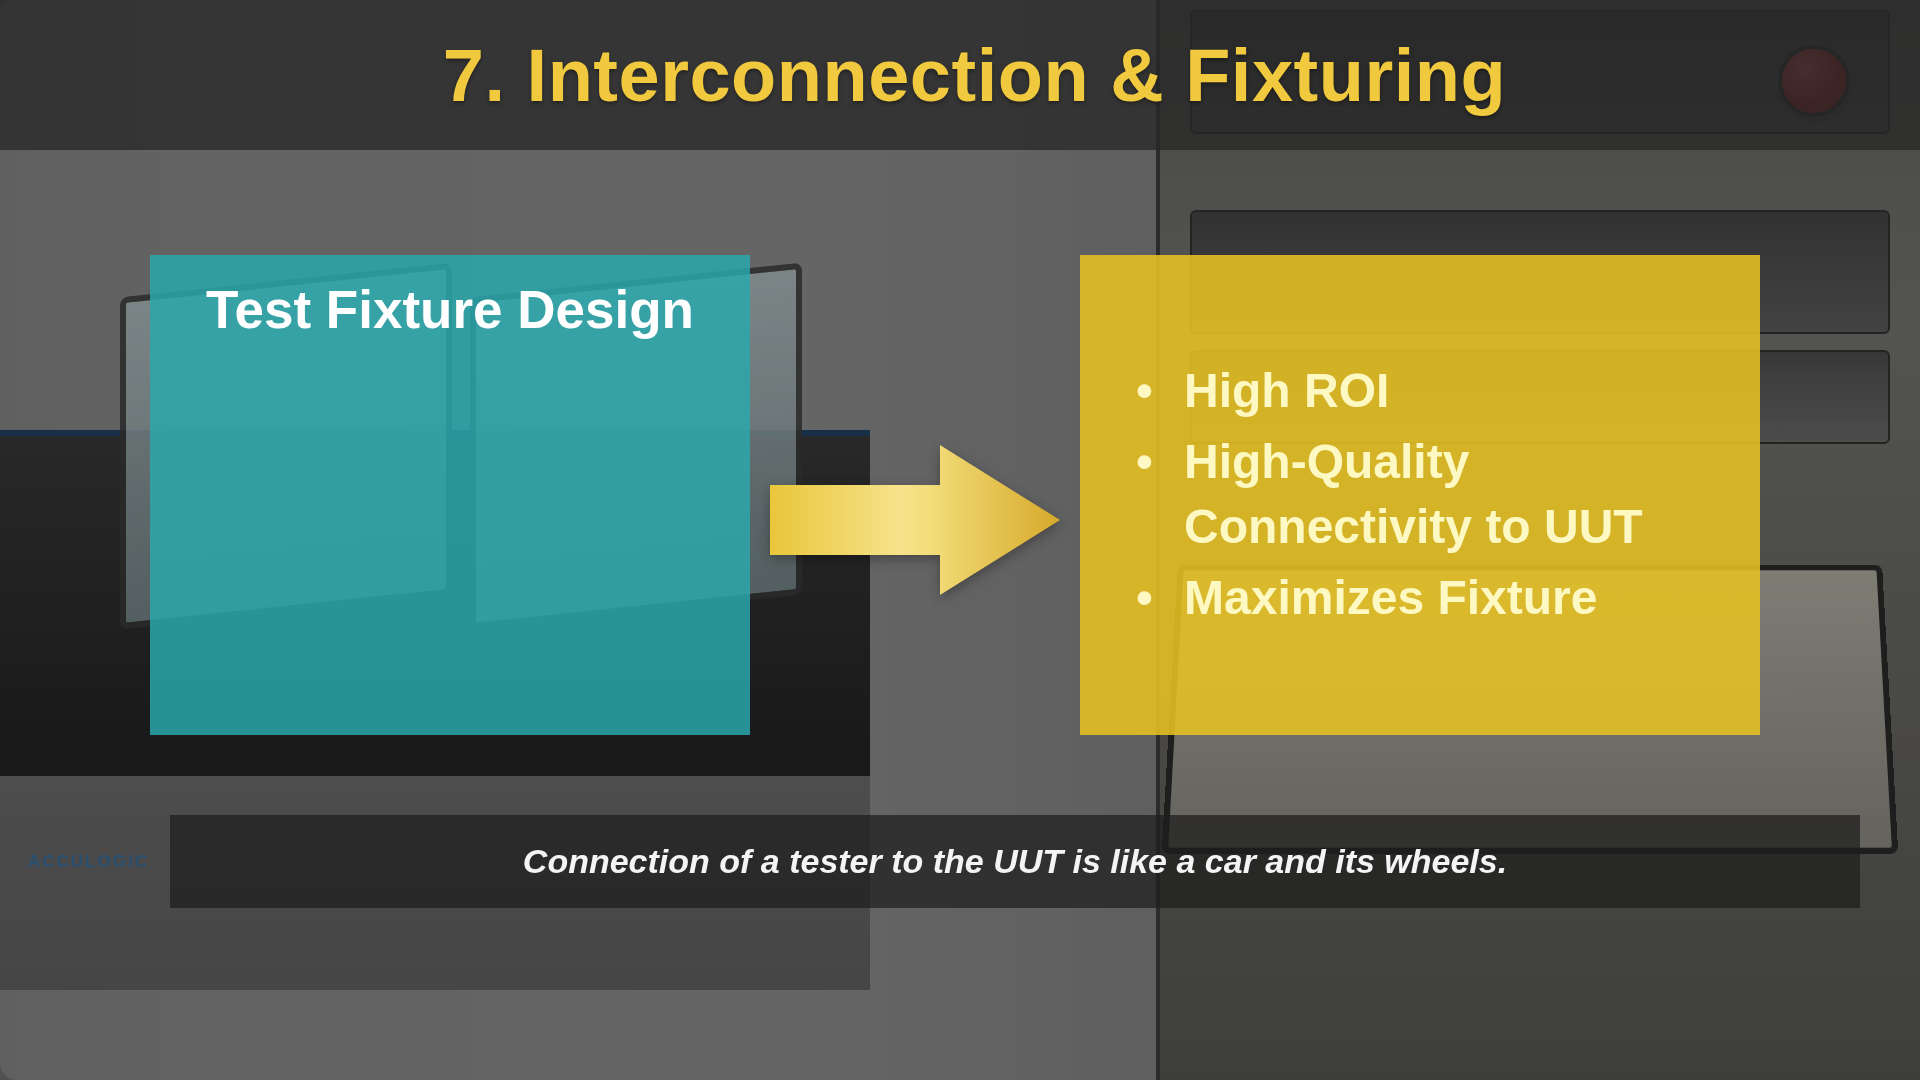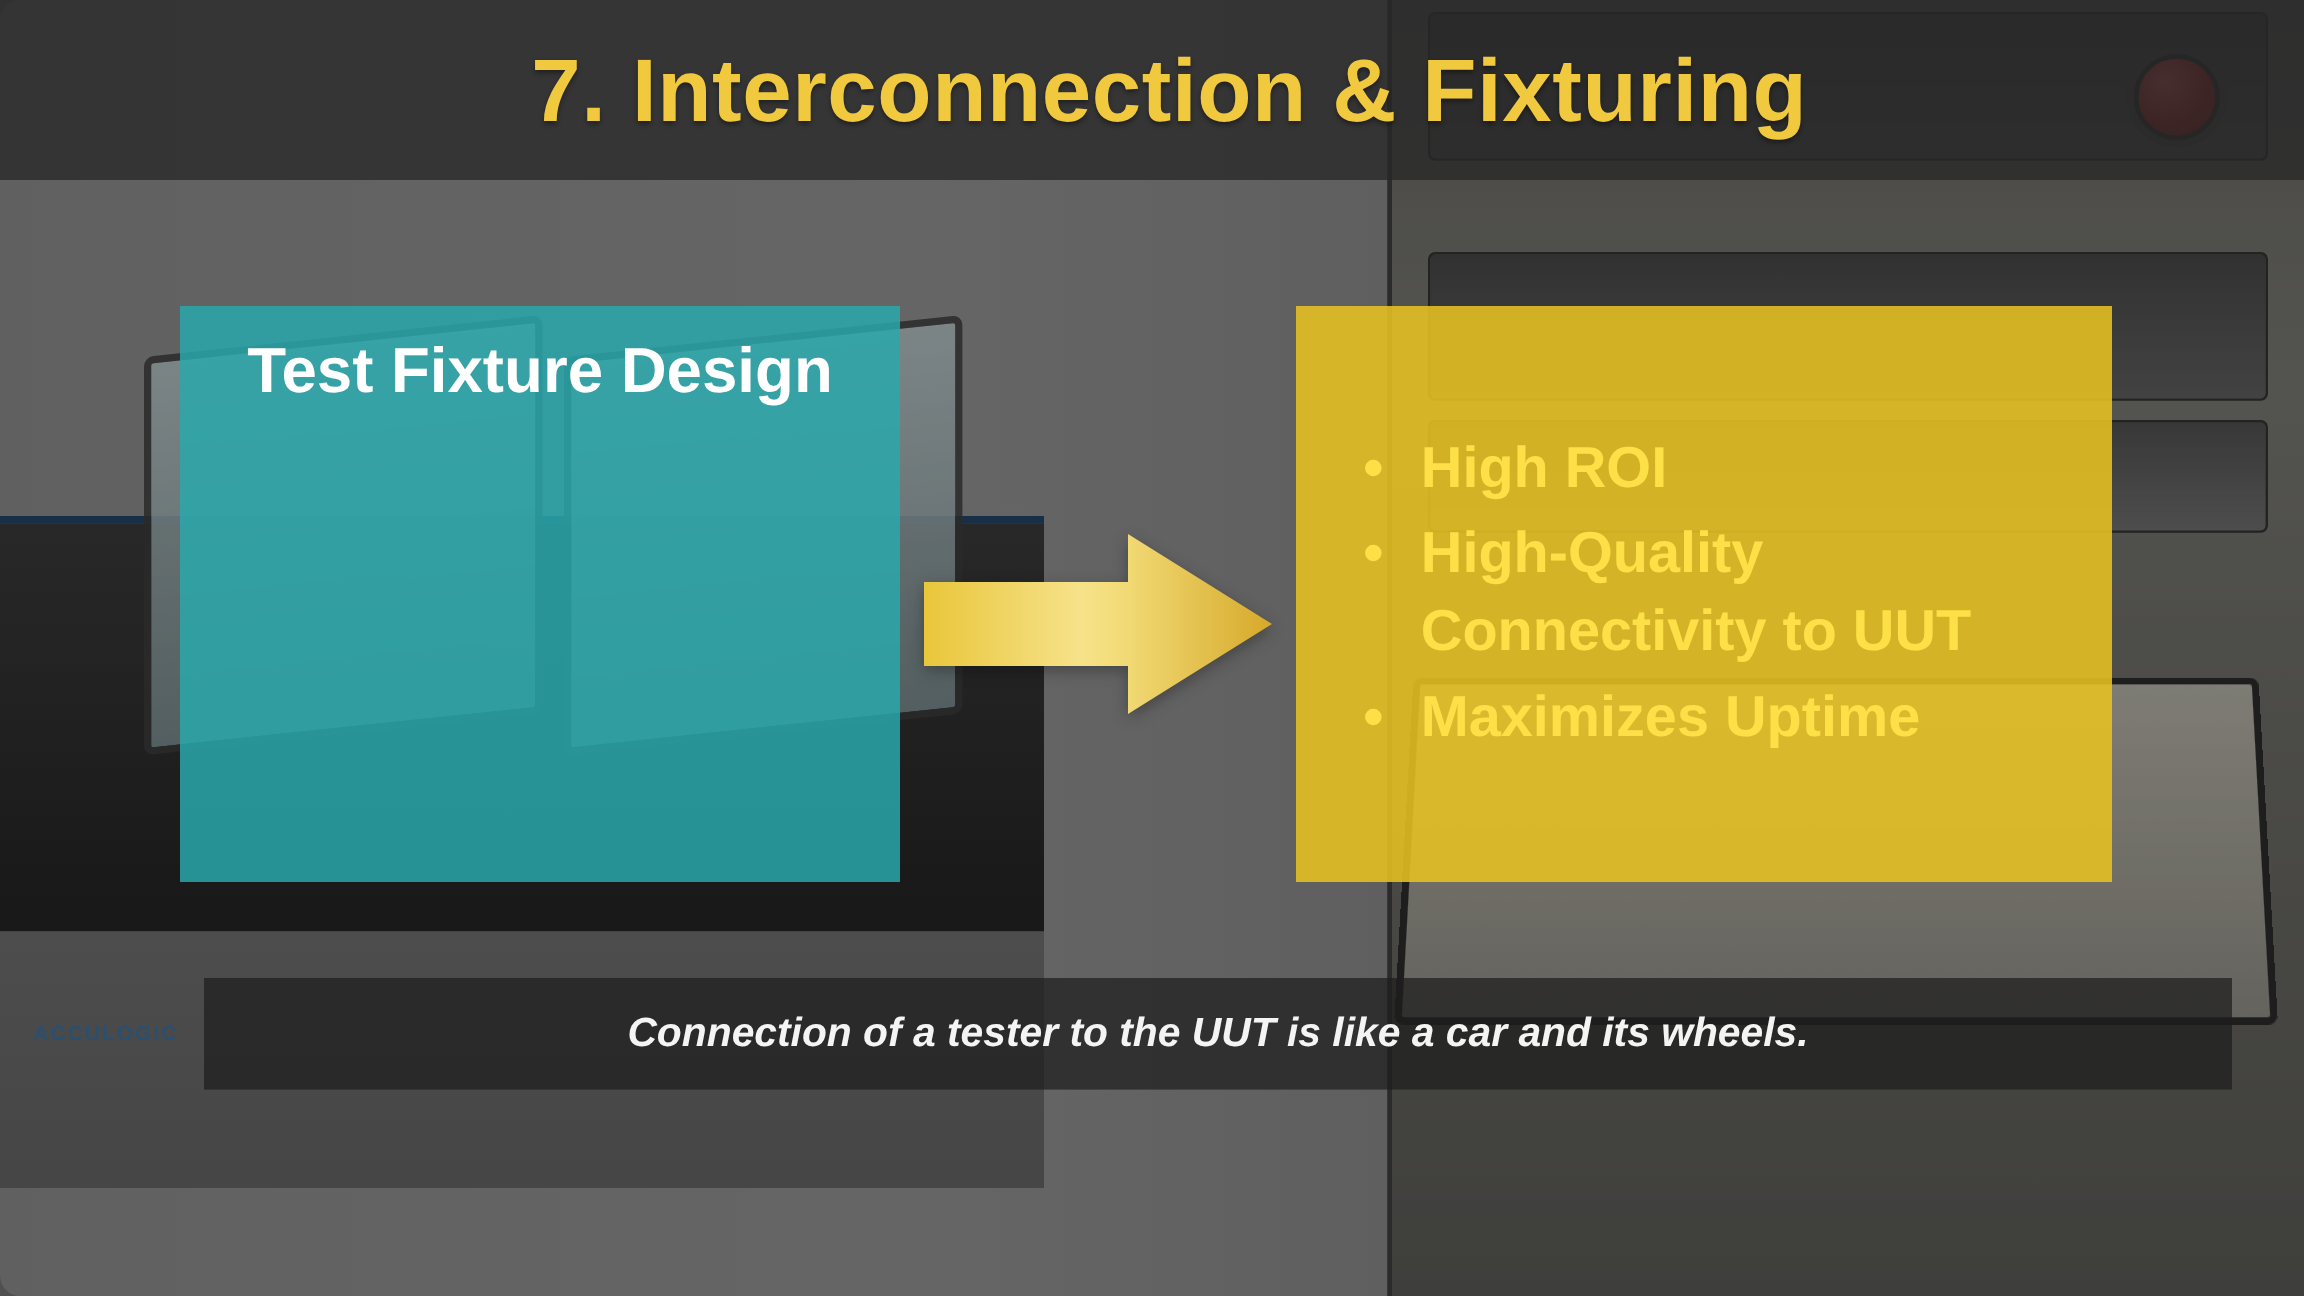--- a/index.html
+++ b/index.html
@@ -180,21 +180,21 @@
   .arrow svg { width: 100%; height: 100%; }
 
   
   .yellow-box {
     position: absolute;
     left: 1080px;
     top: 255px;
     width: 680px;
     height: 480px;
     background: rgba(231,194,34,0.88);
-    color: #fde047;
+    color: #fef9c3;
     padding: 30px 46px 30px 56px;
     box-sizing: border-box;
     display: flex;
     align-items: center;
   }
   .yellow-box ul {
     list-style: none;
     margin: 0;
     padding: 0;
     font-size: 48px;
@@ -273,19 +273,19 @@
       </linearGradient>
     </defs>
     <polygon points="0,45 170,45 170,5 290,80 170,155 170,115 0,115" fill="url(#ag)"></polygon>
   </svg>
 </div>
 
 <div class="yellow-box">
   <ul>
     <li>High ROI</li>
     <li>High-Quality Connectivity to UUT</li>
-    <li>Maximizes Uptime</li>
+    <li>Maximizes Fixture</li>
   </ul>
 </div>
 
 <div class="caption">
   <span>Connection of a tester to the UUT is like a car and its wheels.</span><br>
 </div>
 
 </body></html>

